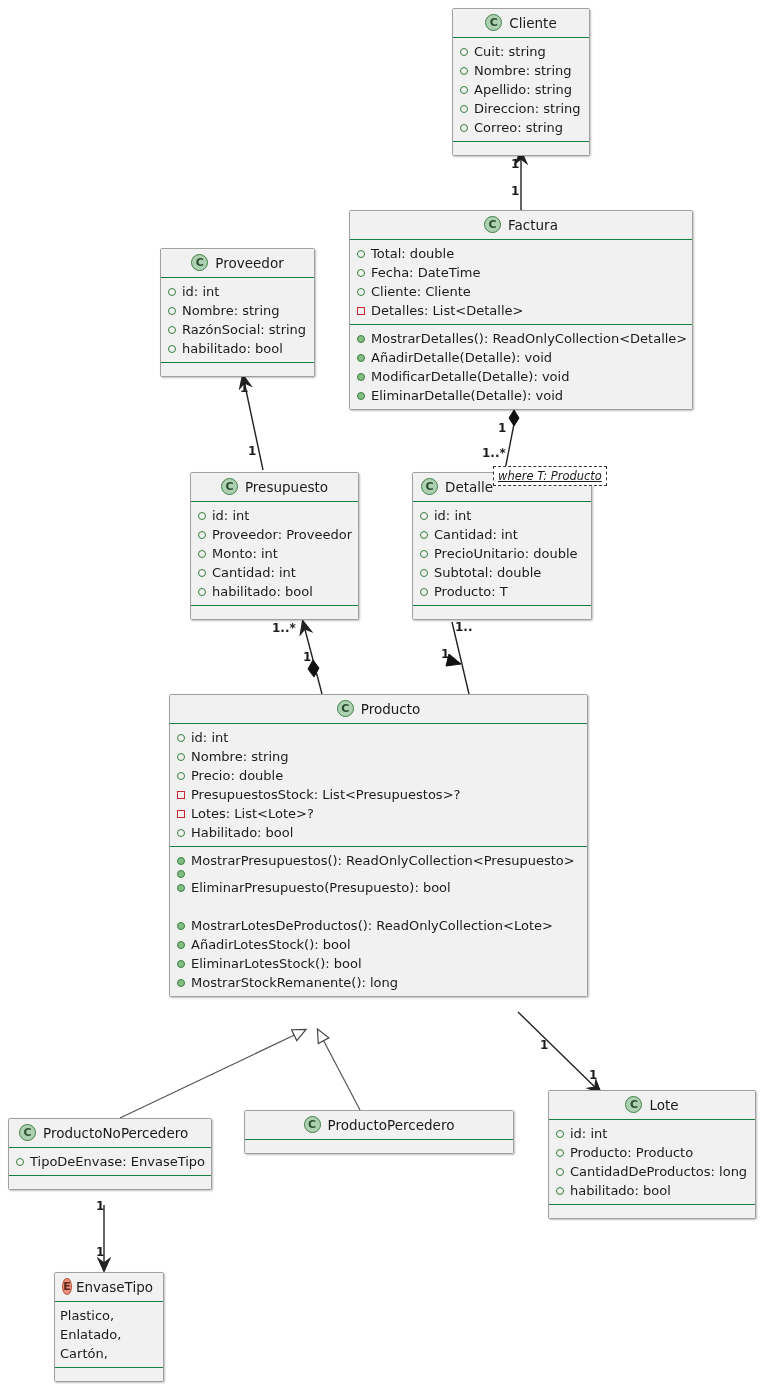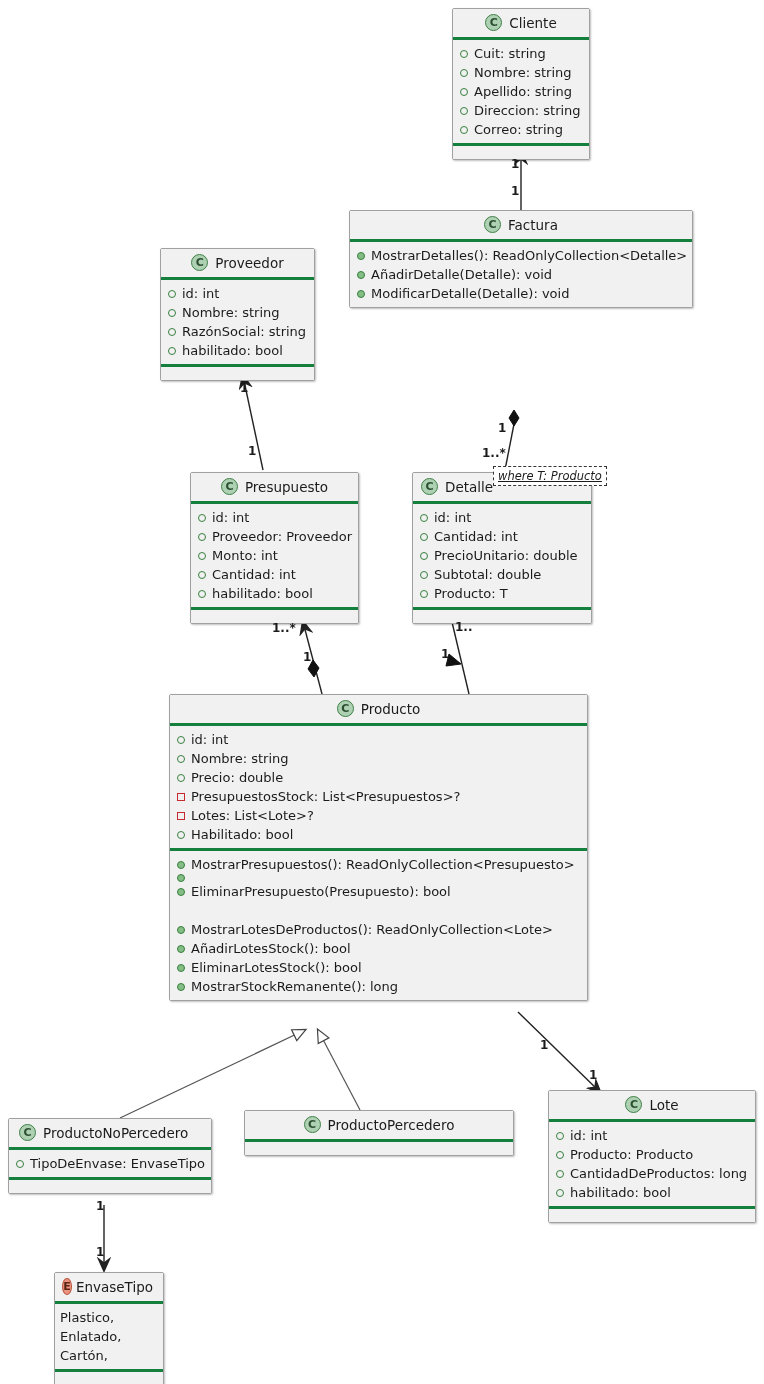--- a/index.html
+++ b/index.html
@@ -63,21 +63,21 @@
     background: #ADD1B2;
     border: 1px solid #3f8047;
     color: #2b4f30;
   }
   .stereo.enm {
     background: #EB937F;
     border: 1px solid #b8553d;
     color: #5c2416;
   }
   .compartment {
-    border-top: 3px solid #15803d;
+    border-top: 1px solid #15803d;
     padding: 4px 8px 4px 7px;
     background: #f1f1f1;
   }
   .compartment.empty {
     min-height: 7px;
     padding: 3px 0;
   }
   .member {
     font-size: 13px;
     color: #1b1b1b;
@@ -200,30 +200,52 @@
     <div class="compartment empty"></div>
   </div>
 
   <div class="uml-class" style="left:349px; top:210px; width:344px;">
     <div class="uml-title">
       <span class="stereo cls">C</span>
       <span>Factura</span>
     </div>
     <div class="compartment">
       <div class="member">
+          <span class="vis pub"></span>
+          <span>Total: double</span>
+        </div>
+      <div class="member">
+          <span class="vis pub"></span>
+          <span>Fecha: DateTime</span>
+        </div>
+      <div class="member">
+          <span class="vis pub"></span>
+          <span>Cliente: Cliente</span>
+        </div>
+      <div class="member">
+          <span class="vis priv"></span>
+          <span>Detalles: List&lt;Detalle&gt;</span>
+        </div>
+    </div>
+    <div class="compartment">
+      <div class="member">
           <span class="vis pubm"></span>
           <span>MostrarDetalles(): ReadOnlyCollection&lt;Detalle&gt;</span>
         </div>
       <div class="member">
           <span class="vis pubm"></span>
           <span>AñadirDetalle(Detalle): void</span>
         </div>
       <div class="member">
           <span class="vis pubm"></span>
           <span>ModificarDetalle(Detalle): void</span>
+        </div>
+      <div class="member">
+          <span class="vis pubm"></span>
+          <span>EliminarDetalle(Detalle): void</span>
         </div>
     </div>
   </div>
 
   <div class="uml-class" style="left:160px; top:248px; width:155px;">
     <div class="uml-title">
       <span class="stereo cls">C</span>
       <span>Proveedor</span>
     </div>
     <div class="compartment">

